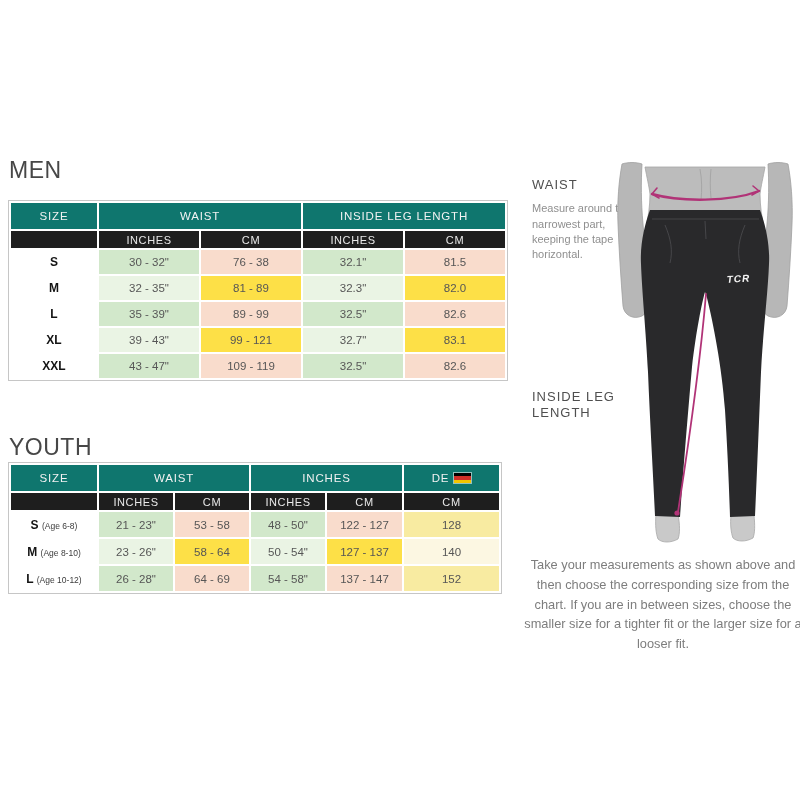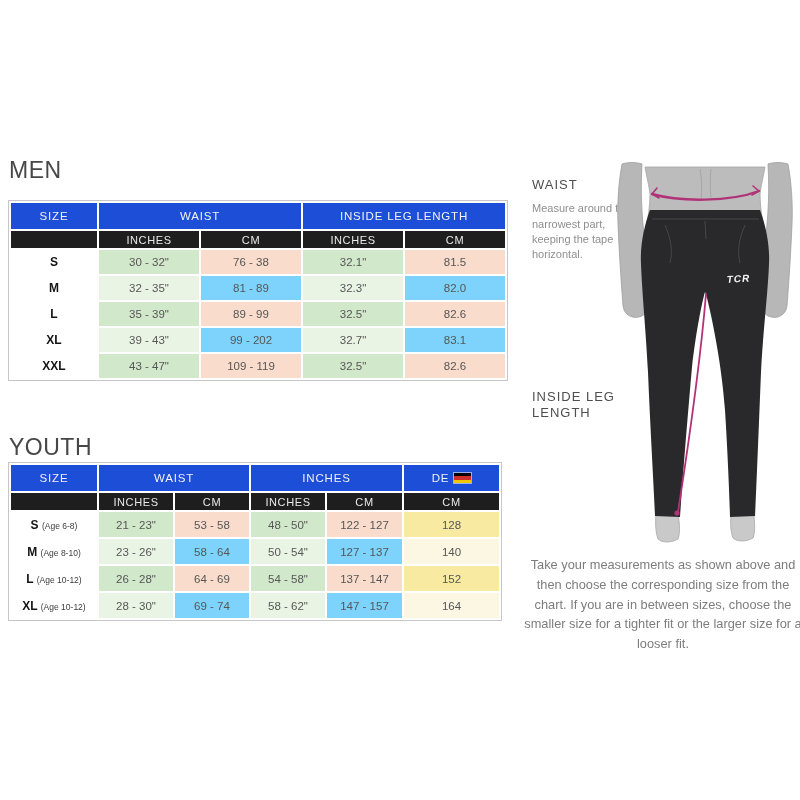--- a/index.html
+++ b/index.html
@@ -10,32 +10,32 @@
   .title-men{left:9px;top:157px;}
   .title-youth{left:9px;top:434px;}
 
   .table-wrap{position:absolute;left:8px;border:1px solid #c6c6c6;background:#fff;}
   .men-wrap{top:200px;}
   .youth-wrap{top:462px;}
 
   table.st{border-collapse:collapse;table-layout:fixed;}
   table.st th,table.st td{border:2px solid #ffffff;text-align:center;vertical-align:middle;
       padding:0;overflow:hidden;white-space:nowrap;}
-  th.group{background:#1d4ed8;color:#f2f2f2;font-weight:400;font-size:11.5px;
+  th.group{background:#0f766e;color:#f2f2f2;font-weight:400;font-size:11.5px;
       letter-spacing:.8px;height:26px;}
   th.sub{background:#1e1e1e;color:#e9e9e9;font-weight:400;font-size:11px;
       letter-spacing:.6px;height:17px;}
   td.sizecell{background:#ffffff;font-size:12px;font-weight:bold;color:#141414;}
   td.val{font-size:11.5px;color:#565656;}
   table.men-t td{height:24px;}
   table.youth-t td{height:25px;}
   .age{font-weight:400;font-size:8.5px;color:#3c3c3c;letter-spacing:0;}
 
   .cg1{background:#d2e8cb;} .cg0{background:#eaf4e4;}
-  .cp1{background:#f9dccc;} .cp0{background:#7dd3fc;}
+  .cp1{background:#f9dccc;} .cp0{background:#fde047;}
   .cy1{background:#f8eba1;} .cy0{background:#fcf7e2;}
 
   .flag{display:inline-block;width:17px;height:10px;margin-left:5px;vertical-align:-1px;
       background:linear-gradient(#000000 0 33%,#d03028 33% 66%,#f2c500 66% 100%);
       box-shadow:0 0 0 1px rgba(255,255,255,.55);}
 
   .guide-block{position:absolute;width:106px;}
   .gb-waist{left:532px;top:177px;}
   .gb-leg{left:532px;top:389px;}
   .guide-title{font-size:13px;color:#4f4f4f;letter-spacing:1px;line-height:1.25;margin-bottom:8px;}
@@ -92,21 +92,21 @@
       <tr>
         <td class="sizecell">L</td>
         <td class="val cg1">35 - 39"</td>
         <td class="val cp1">89 - 99</td>
         <td class="val cg1">32.5"</td>
         <td class="val cp1">82.6</td>
       </tr>
       <tr>
         <td class="sizecell">XL</td>
         <td class="val cg0">39 - 43"</td>
-        <td class="val cp0">99 - 202</td>
+        <td class="val cp0">99 - 121</td>
         <td class="val cg0">32.7"</td>
         <td class="val cp0">83.1</td>
       </tr>
       <tr>
         <td class="sizecell">XXL</td>
         <td class="val cg1">43 - 47"</td>
         <td class="val cp1">109 - 119</td>
         <td class="val cg1">32.5"</td>
         <td class="val cp1">82.6</td>
       </tr>
@@ -160,28 +160,20 @@
         <td class="val cy0">140</td>
       </tr>
       <tr>
         <td class="sizecell"><span>L</span> <span class="age">(Age 10-12)</span></td>
         <td class="val cg1">26 - 28"</td>
         <td class="val cp1">64 - 69</td>
         <td class="val cg1">54 - 58"</td>
         <td class="val cp1">137 - 147</td>
         <td class="val cy1">152</td>
       </tr>
-      <tr>
-        <td class="sizecell"><span>XL</span> <span class="age">(Age 10-12)</span></td>
-        <td class="val cg0">28 - 30"</td>
-        <td class="val cp0">69 - 74</td>
-        <td class="val cg0">58 - 62"</td>
-        <td class="val cp0">147 - 157</td>
-        <td class="val cy0">164</td>
-      </tr>
     </tbody>
       </table>
   </div>
 
   <div class="guide-block gb-waist">
     <div class="guide-title">WAIST</div>
     <div class="guide-text">Measure around the narrowest part, keeping the tape horizontal.</div>
   </div>
 
   <div class="guide-block gb-leg">

